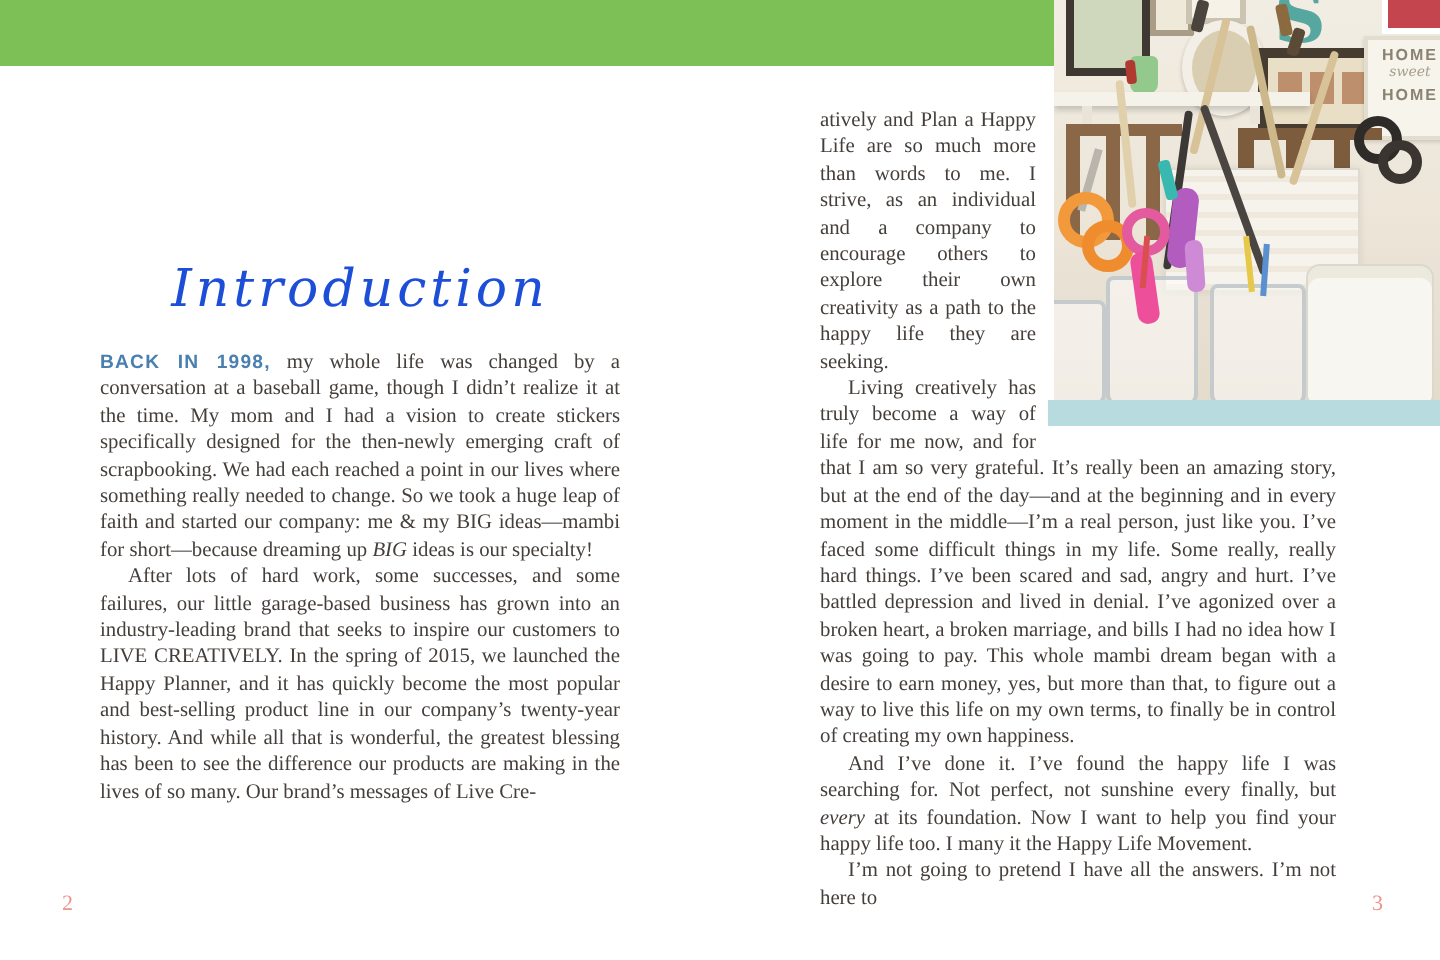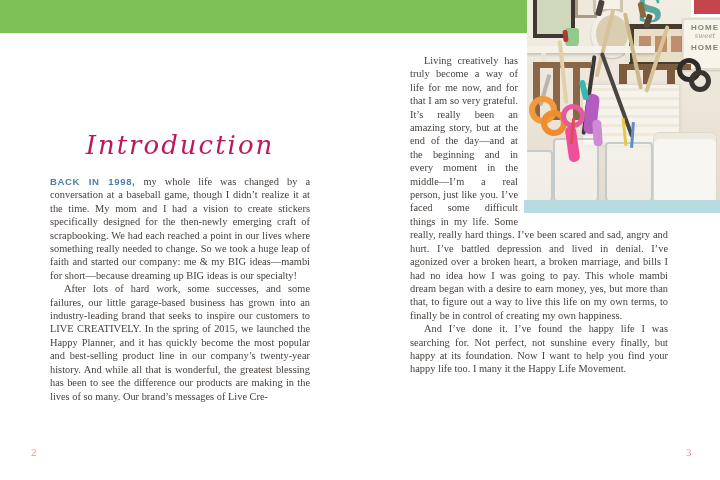--- a/index.html
+++ b/index.html
@@ -63,30 +63,30 @@
   .pen-yellow{left:96px;top:118px;width:3px;height:28px;background:#e6c84a;transform:rotate(-6deg);}
   .pen-blue{left:104px;top:122px;width:3px;height:26px;background:#5a8fd0;transform:rotate(4deg);}
   .cup{background:rgba(255,255,255,.5);border:2px solid rgba(185,192,198,.8);border-radius:4px 4px 7px 7px;}
   .cup1{left:26px;top:138px;width:42px;height:62px;}
   .cup2{left:78px;top:142px;width:44px;height:58px;}
   .cup3{left:-4px;top:150px;width:26px;height:50px;}
   .mason-jar{left:126px;top:132px;width:62px;height:68px;background:#f8f6f1;border:1px solid #ddd8cc;
              border-radius:7px 7px 4px 4px;box-shadow:inset 0 6px 0 #eceadf;}
   
   .left-page{position:absolute;left:50px;top:130px;width:260px;}
-  .intro-title{font:italic 26px "DejaVu Serif",serif;color:#be185d;text-align:center;letter-spacing:2px;margin:0 0 14px 0;}
+  .intro-title{font:italic 26px "DejaVu Serif",serif;color:#1d4ed8;text-align:center;letter-spacing:2px;margin:0 0 14px 0;}
   .subtitle{font-family:"Liberation Sans",sans-serif;font-size:11px;line-height:13.5px;color:#4ba4b4;
             text-align:center;letter-spacing:.3px;margin-bottom:15px;}
   .subtitle .line2{font-style:italic;}
   .bodytext{font-size:10.4px;line-height:13.4px;text-align:justify;color:#453f3b;}
   .bodytext p{margin:0;}
   .bodytext p.indent{text-indent:14px;}
   .seg-lead{font-family:"Liberation Sans",sans-serif;font-weight:bold;font-size:9.6px;
             letter-spacing:.6px;color:#4a80b0;}
-  .seg-italic{margin-top:16px;}
+  .seg-italic{font-style:italic;margin-top:16px;}
   
   .right-page{position:absolute;left:410px;top:54px;width:258px;}
   .photo-spacer{float:right;width:150px;height:166px;}
   
   .pagenum{position:absolute;top:446px;font:11px "Liberation Serif",serif;color:#ed948a;}
   .pagenum-left{left:31px;}
   .pagenum-right{left:686px;}
 </style>
 </head>
 <body>
@@ -155,21 +155,23 @@
     </div>
     <div class="bodytext">
       <p><span class="seg-lead">BACK IN 1998,</span><span> my whole life was changed by a conversation at a baseball game, though I didn’t realize it at the time. My mom and I had a vision to create stickers specifically designed for the then-newly emerging craft of scrapbooking. We had each reached a point in our lives where something really needed to change. So we took a huge leap of faith and started our company: me &amp; my BIG ideas—mambi for short—because dreaming up </span><span class="seg-italic">BIG</span><span> ideas is our specialty!</span></p>
       <p class="indent">After lots of hard work, some successes, and some failures, our little garage-based business has grown into an industry-leading brand that seeks to inspire our customers to LIVE CREATIVELY. In the spring of 2015, we launched the Happy Planner, and it has quickly become the most popular and best-selling product line in our company’s twenty-year history. And while all that is wonderful, the greatest blessing has been to see the difference our products are making in the lives of so many. Our brand’s messages of Live Cre-</p>
     </div>
   </div>
 
   <div class="right-page">
     <div class="bodytext">
       <div class="photo-spacer"></div>
+      <p>atively and Plan a Happy Life are so much more than words to me. I strive, as an individual and a company to encourage others to explore their own creativity as a path to the happy life they are seeking.</p>
       <p class="indent">Living creatively has truly become a way of life for me now, and for that I am so very grateful. It’s really been an amazing story, but at the end of the day—and at the beginning and in every moment in the middle—I’m a real person, just like you. I’ve faced some difficult things in my life. Some really, really hard things. I’ve been scared and sad, angry and hurt. I’ve battled depression and lived in denial. I’ve agonized over a broken heart, a broken marriage, and bills I had no idea how I was going to pay. This whole mambi dream began with a desire to earn money, yes, but more than that, to figure out a way to live this life on my own terms, to finally be in control of creating my own happiness.</p>
-      <p class="indent"><span>And I’ve done it. I’ve found the happy life I was searching for. Not perfect, not sunshine every finally, but </span><span class="seg-italic">happy</span><span> at its foundation. Now I want to help you find your happy life too. I many it the Happy Life Movement.</span></p>
+      <p class="indent"><span>And I’ve done it. I’ve found the happy life I was searching for. Not perfect, not sunshine every finally, but </span><span class="seg-italic">every</span><span> at its foundation. Now I want to help you find your happy life too. I many it the Happy Life Movement.</span></p>
+      <p class="indent">I’m not going to pretend I have all the answers. I’m not here to</p>
     </div>
   </div>
 
   <div class="pagenum pagenum-left">2</div>
   <div class="pagenum pagenum-right">3</div>
 
 </div>
 
 </body></html>

